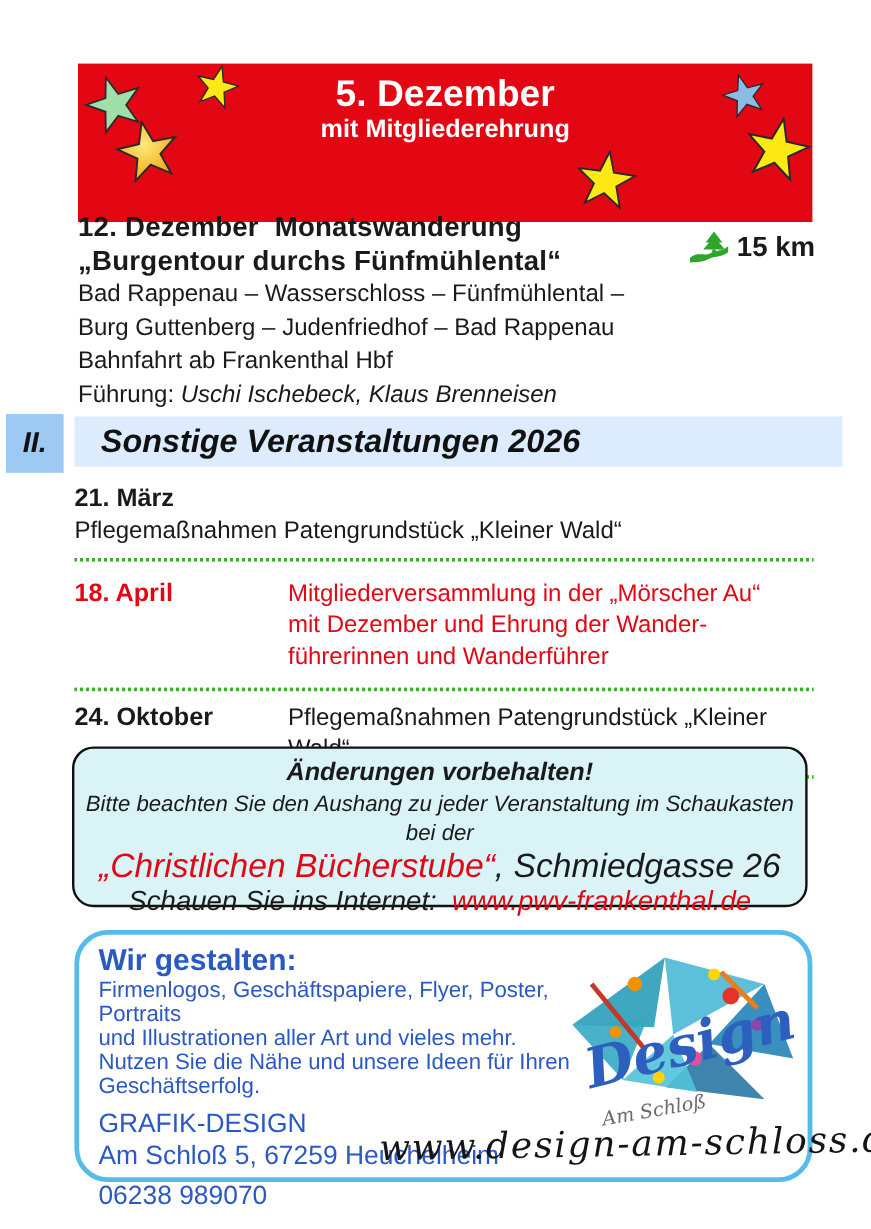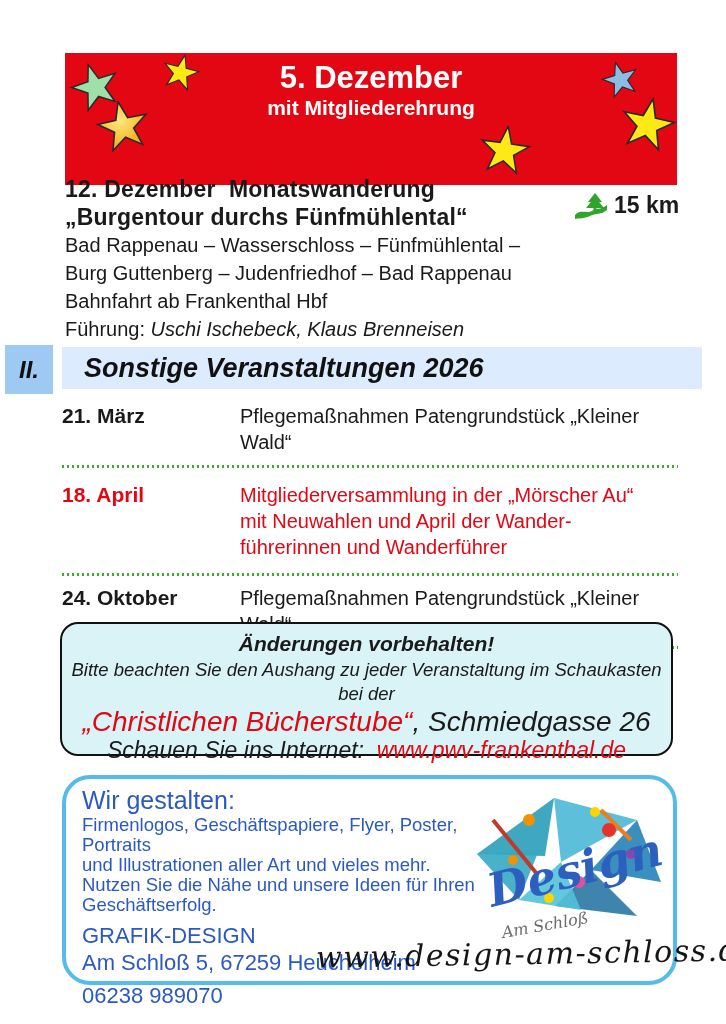--- a/index.html
+++ b/index.html
@@ -38,21 +38,21 @@
   }
   
   #rows { position:absolute; left:62px; top:400px; width:616px; }
   .row { display:flex; }
   .row .date { width:178px; font-size:21px; font-weight:bold; line-height:26px; }
   .row .desc { flex:1; font-size:20px; line-height:26px; }
   .dotline {
     height:3px; width:100%;
     background:repeating-linear-gradient(90deg,#3dae2b 0 2px,transparent 2px 5px);
   }
-  .r1 { padding:3px 0 10px 0; }
+  .r1 { padding:3px 0 10px 0;flex-direction:column; }
   .r2 { padding:14px 0 13px 0; }
   .r3 { padding:9px 0 9px 0; }
   .r4 { padding:10px 0 0 0; }
   
   #notice {
     position:absolute; left:60px; top:622px; width:613px; height:134px;
     background:#d9f3f7; border:2.5px solid #111; border-radius:18px;
     text-align:center; padding-top:7px;
   }
   #notice .n-head  { font-size:21px; font-weight:bold; font-style:italic; line-height:25px; }
@@ -61,21 +61,21 @@
   #notice .n-store .red { color:#e30613; }
   #notice .n-line3 { font-size:18px; font-style:italic; line-height:22px; }
   #notice .n-web   { font-size:23px; font-weight:normal; font-style:italic; line-height:28px; margin-top:1px; }
   #notice .n-web .red { color:#e30613; }
   
   #adbox {
     position:absolute; left:62px; top:775px; width:615px; height:210px;
     border:4px solid #55bce9; border-radius:28px; background:#fff;
   }
   #adtext { position:absolute; left:16px; top:7px; width:395px; color:#2b59c3; }
-  #adtext .a-head   { font-size:25px; font-weight:normal; line-height:29px; }
+  #adtext .a-head   { font-size:25px; font-weight:bold; line-height:29px; }
   #adtext .a-line   { font-size:18.5px; line-height:20px; }
   #adtext .a-comp   { font-size:22px; line-height:27px; margin-top:7px; }
   #adtext .a-addr   { font-size:22px; line-height:27px; }
   #adtext .a-phone  { font-size:22px; line-height:27px; margin-top:6px; }
   #logo { position:absolute; left:393px; top:3px; }
   #url-script {
     position:absolute; left:316px; top:936px; z-index:5; white-space:nowrap;
     font-family:"DejaVu Serif", serif; font-style:italic;
     font-size:30px; letter-spacing:1.5px; color:#151515;
     transform:rotate(-1deg);
@@ -145,21 +145,21 @@
       <div class="date" style="color: rgb(26, 26, 26);">21. März</div>
       <div class="desc" style="color: rgb(26, 26, 26);">
         <div>Pflegemaßnahmen Patengrundstück „Kleiner Wald“</div>
       </div>
     </div>
     <div class="dotline"></div>
     <div class="row r2">
       <div class="date" style="color: rgb(227, 6, 19);">18. April</div>
       <div class="desc" style="color: rgb(227, 6, 19);">
         <div>Mitgliederversammlung in der „Mörscher Au“</div>
-        <div>mit Neuwahlen und April der Wander-</div>
+        <div>mit Dezember und Ehrung der Wander-</div>
         <div>führerinnen und Wanderführer</div>
       </div>
     </div>
     <div class="dotline"></div>
     <div class="row r3">
       <div class="date" style="color: rgb(26, 26, 26);">24. Oktober</div>
       <div class="desc" style="color: rgb(26, 26, 26);">
         <div>Pflegemaßnahmen Patengrundstück „Kleiner Wald“</div>
       </div>
     </div>

